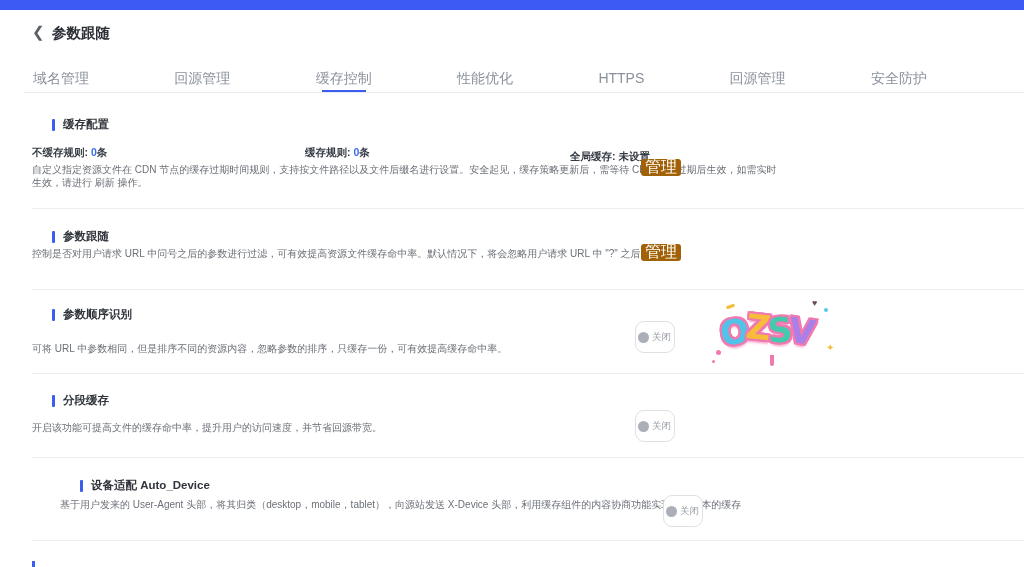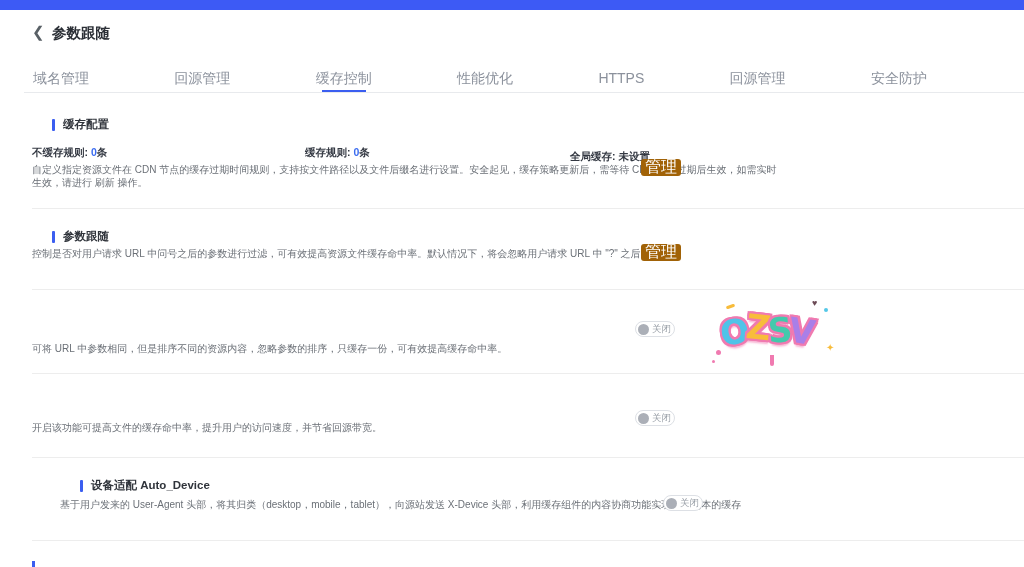--- a/index.html
+++ b/index.html
@@ -23,21 +23,21 @@
   .desc { position:absolute; left:0; font-size:10px; line-height:13px; color:#6b7077; white-space:nowrap; }
   .divider { position:absolute; left:32px; right:0; height:1px; background:#ededed; }
 
   .stat { position:absolute; font-size:10.5px; font-weight:600; color:#333842; white-space:nowrap; }
   .stat .v { color:#3b6cf0; }
 
   .btn { position:absolute; left:609px; width:40px; height:17px; background:#a16207; color:#fff;
          font-size:16px; border:none; border-radius:3px; display:flex; align-items:center;
          justify-content:center; cursor:pointer; font-family:inherit; }
 
-  .toggle { position:absolute; left:603px; width:40px; height:16px; border:1px solid #dde0e5; border-radius:9px;
+  .toggle { position:absolute; left:603px; width:40px; height:32px; border:1px solid #dde0e5; border-radius:9px;
             background:#fff; display:flex; align-items:center; padding-left:2px; gap:3px;
             color:#9aa0a8; font-size:9.5px; cursor:pointer; }
   .toggle .knob { width:11px; height:11px; border-radius:50%; background:#abafb7; }
 
   
   .wm { position:absolute; left:712px; top:300px; width:124px; height:72px; }
   .wm-word { position:absolute; left:8px; top:10px; font-size:34px; font-weight:700; letter-spacing:-3px;
              font-family:"DejaVu Sans",sans-serif; display:flex; }
   .wm-word span { display:inline-block;
       text-shadow:-2px 0 0 #f07ab0, 2px 0 0 #f07ab0, 0 -2px 0 #f07ab0, 0 2px 0 #f07ab0,
@@ -110,31 +110,39 @@
       <span>参数跟随</span>
     </div>
     <div class="desc" style="top:18px;">
       <div>控制是否对用户请求 URL 中问号之后的参数进行过滤，可有效提高资源文件缓存命中率。默认情况下，将会忽略用户请求 URL 中 "?" 之后的参数。</div>
     </div>
     <button class="btn" style="top:15px;">管理</button>
   </div>
   <div class="divider" style="top:289px;"></div>
 
   <div class="section" style="top:307px; height:60px;">
+    <div class="sec-title">
+      <span class="bar"></span>
+      <span>参数顺序识别</span>
+    </div>
     <div class="desc" style="top:35px;text-align:center;">
       <div>可将 URL 中参数相同，但是排序不同的资源内容，忽略参数的排序，只缓存一份，可有效提高缓存命中率。</div>
     </div>
     <div class="toggle" style="top:14px;">
       <span class="knob"></span>
       <span>关闭</span>
     </div>
   </div>
   <div class="divider" style="top:373px;"></div>
 
   <div class="section" style="top:393px; height:60px;">
+    <div class="sec-title">
+      <span class="bar"></span>
+      <span>分段缓存</span>
+    </div>
     <div class="desc" style="top:28px;">
       <div>开启该功能可提高文件的缓存命中率，提升用户的访问速度，并节省回源带宽。</div>
     </div>
     <div class="toggle" style="top:17px;">
       <span class="knob"></span>
       <span>关闭</span>
     </div>
   </div>
   <div class="divider" style="top:457px;"></div>
 

